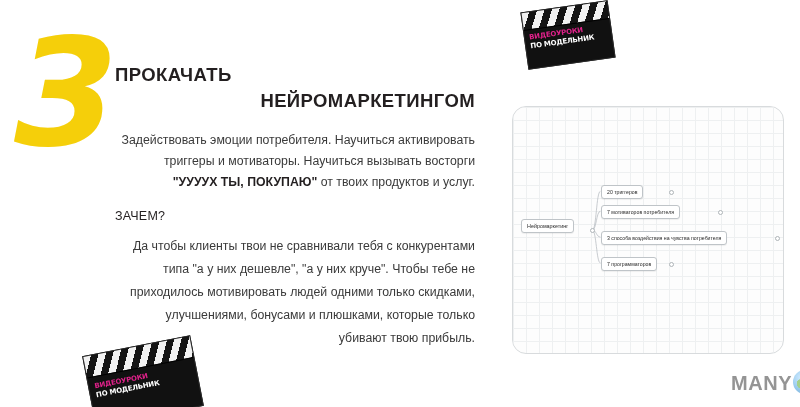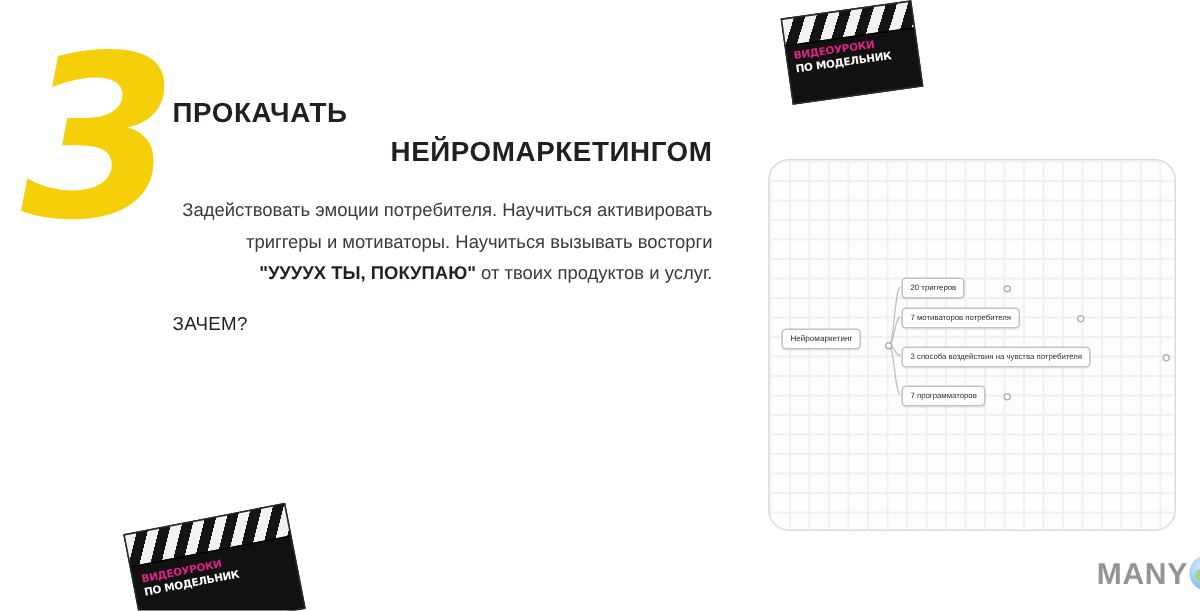--- a/index.html
+++ b/index.html
@@ -216,20 +216,21 @@
     <span>ПРОКАЧАТЬ</span>
     <span class="l2">НЕЙРОМАРКЕТИНГОМ</span>
   </h1>
 
   <p class="para">
     <span>Задействовать эмоции потребителя. Научиться активировать триггеры и мотиваторы. Научиться вызывать восторги </span><span class="quote">"УУУУХ ТЫ, ПОКУПАЮ"</span><span> от твоих продуктов и услуг.</span>
   </p>
 
   <p class="subhead">ЗАЧЕМ?</p>
 
+  <p class="para long">Да чтобы клиенты твои не сравнивали тебя с конкурентами типа "а у них дешевле", "а у них круче". Чтобы тебе не приходилось мотивировать людей одними только скидками, улучшениями, бонусами и плюшками, которые только убивают твою прибыль.</p>
 </div>
 
 <div class="mindmap">
   <div class="grid"></div>
 
   <svg class="mm-svg" viewBox="0 0 272 248">
     <path d="M80 124 C 84 124, 84 85, 88 85" fill="none" stroke="#b9bfc4" stroke-width="0.8"></path>
     <path d="M80 124 C 84 124, 84 105, 88 105" fill="none" stroke="#b9bfc4" stroke-width="0.8"></path>
     <path d="M80 124 C 84 124, 84 131, 88 131" fill="none" stroke="#b9bfc4" stroke-width="0.8"></path>
     <path d="M80 124 C 84 124, 84 157, 88 157" fill="none" stroke="#b9bfc4" stroke-width="0.8"></path>

